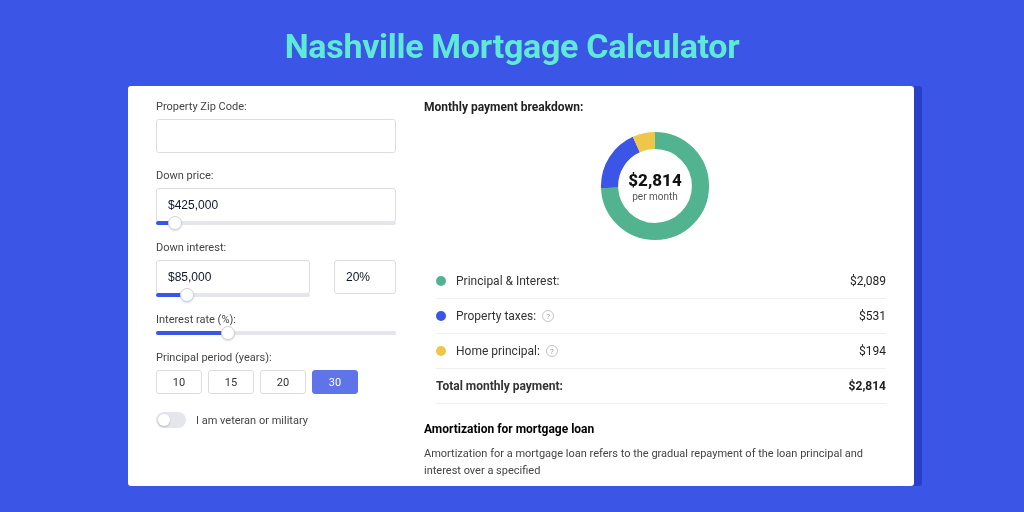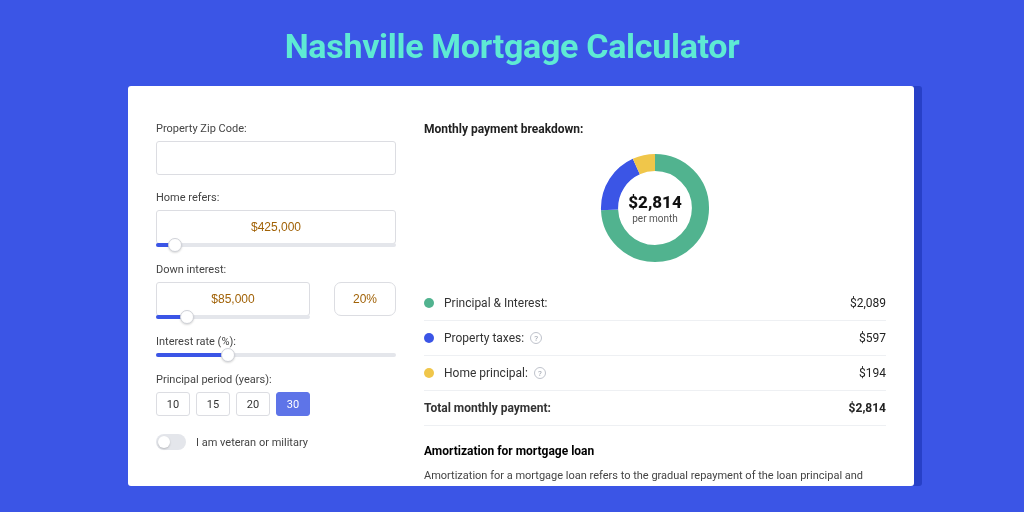--- a/index.html
+++ b/index.html
@@ -18,21 +18,21 @@
     font-weight: 700;
     padding: 26px 0 20px;
     letter-spacing: -0.3px;
   }
   .card {
     background: #ffffff;
     margin: 0 110px 0 128px;
     height: 400px;
     border-radius: 3px;
     display: flex;
-    padding: 36px 28px 0 28px;
+    padding: 14px 28px 0 28px;
     gap: 28px;
     box-shadow: 8px 0 0 #2740c7;
     overflow: hidden;
   }
   .left {
     width: 240px;
     flex-shrink: 0;
   }
   .right {
     flex: 1;
@@ -42,23 +42,22 @@
     font-size: 11px;
     color: #444;
     margin-bottom: 6px;
   }
   .text-input {
     width: 100%;
     border: 1px solid #dcdde2;
     border-radius: 3px;
     padding: 9px 11px;
     font-size: 12px;
-    color: #a16207;
+    color: #0f172a;
     background: #fff;
-    text-align: center;
   }
   .field { margin-bottom: 16px; position: relative; }
   .slider-track {
     position: relative;
     height: 4px;
     background: #e4e6eb;
     border-radius: 2px;
     margin-top: -1px;
   }
   .slider-fill {
@@ -71,27 +70,27 @@
     top: 50%;
     width: 14px; height: 14px;
     background: #fff;
     border: 1px solid #d0d2d8;
     border-radius: 50%;
     transform: translate(-50%, -50%);
     box-shadow: 0 1px 2px rgba(0,0,0,0.15);
   }
   .dp-row { display:flex; gap:24px; }
   .dp-row .text-input:first-child{ flex: 0 0 154px; }
-  .dp-row .text-input:last-child{ flex:1;border-radius:7px; }
+  .dp-row .text-input:last-child{ flex:1; }
   .period-row { display:flex; gap:6px; margin-top:2px;}
   .period-btn {
     border:1px solid #dcdde2;
     background:#fff;
     font-size:11px;
-    width:34px; height:24px;
+    width:46px; height:24px;
     border-radius:3px;
     display:flex; align-items:center; justify-content:center;
     color:#333;
   }
   .period-btn.active {
     background:#5e74e8;
     color:#fff;
     border-color:#5e74e8;
   }
   .toggle-row { display:flex; align-items:center; gap:10px; margin-top:18px; }
@@ -112,21 +111,21 @@
   .donut {
     position:relative; width:120px; height:120px;
   }
   .donut svg { width:100%; height:100%; transform: rotate(-90deg); }
   .donut-center {
     position:absolute; inset:0; display:flex; flex-direction:column;
     align-items:center; justify-content:center;
   }
   .donut-value { font-size:17px; font-weight:800; color:#111; }
   .donut-sub { font-size:10px; color:#555; margin-top:1px;}
-  .legend { margin-top:4px; }
+  .legend { margin-top:4px;margin-left:12px; }
   .legend-row {
     display:flex; align-items:center; padding:10px 0;
     border-bottom:1px solid #eef0f3;
     font-size:12px;
   }
   .legend-row:last-of-type { border-bottom:1px solid #eef0f3;}
   .dot {
     width:10px; height:10px; border-radius:50%; margin-right:10px;
   }
   .dot.green{background:#51b38f;}
@@ -157,21 +156,21 @@
 <div class="card">
 
   <div class="left">
 
     <div class="field">
       <div class="field-label">Property Zip Code:</div>
       <input class="text-input" type="text" value="" style="">
     </div>
 
     <div class="field">
-      <div class="field-label">Home refers:</div>
+      <div class="field-label">Down price:</div>
       <input class="text-input" type="text" value="$425,000" style="">
       <div class="slider-track">
         <div class="slider-fill" style="width:8%"></div>
         <div class="slider-thumb" style="left:8%"></div>
       </div>
     </div>
 
     <div class="field">
       <div class="field-label">Down interest:</div>
       <div class="dp-row">
@@ -229,21 +228,21 @@
     <div class="legend">
       <div class="legend-row">
         <span class="dot green"></span>
         <span class="legend-label">Principal &amp; Interest:</span>
         <span class="legend-val">$2,089</span>
       </div>
       <div class="legend-row">
         <span class="dot blue"></span>
         <span class="legend-label">Property taxes:</span>
         <span class="info-icon">?</span>
-        <span class="legend-val">$597</span>
+        <span class="legend-val">$531</span>
       </div>
       <div class="legend-row">
         <span class="dot yellow"></span>
         <span class="legend-label">Home principal:</span>
         <span class="info-icon">?</span>
         <span class="legend-val">$194</span>
       </div>
       <div class="total-row">
         <span class="legend-label">Total monthly payment:</span>
         <span class="legend-val">$2,814</span>

